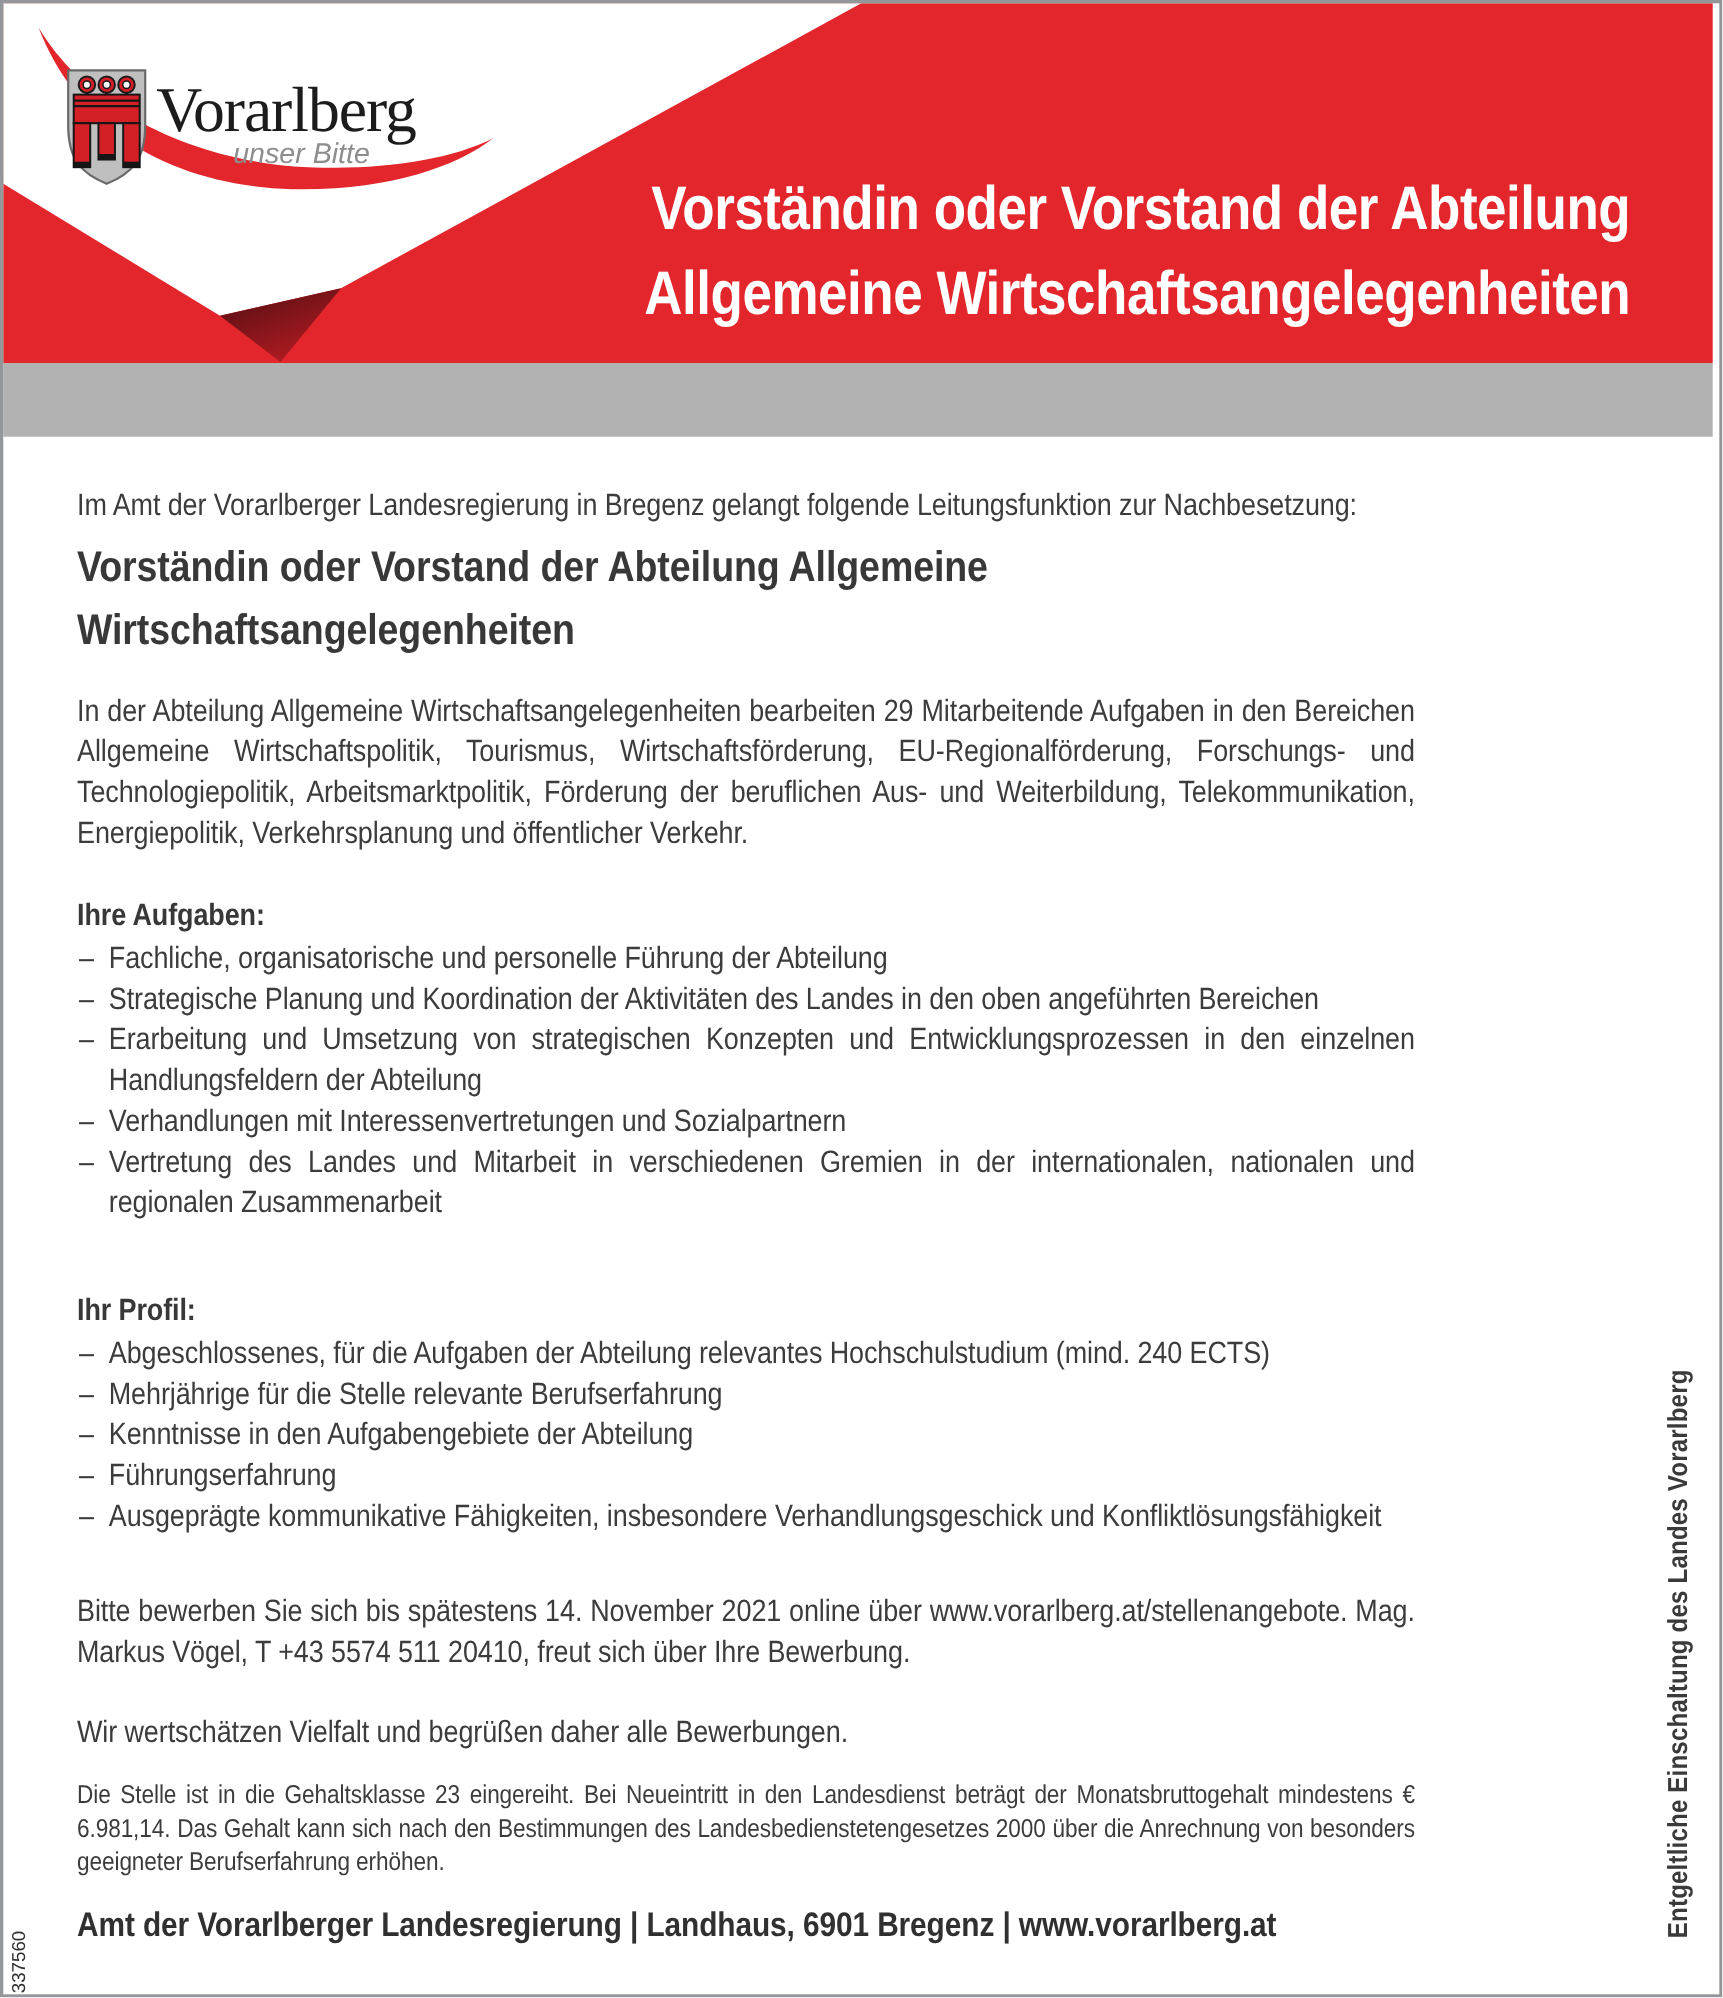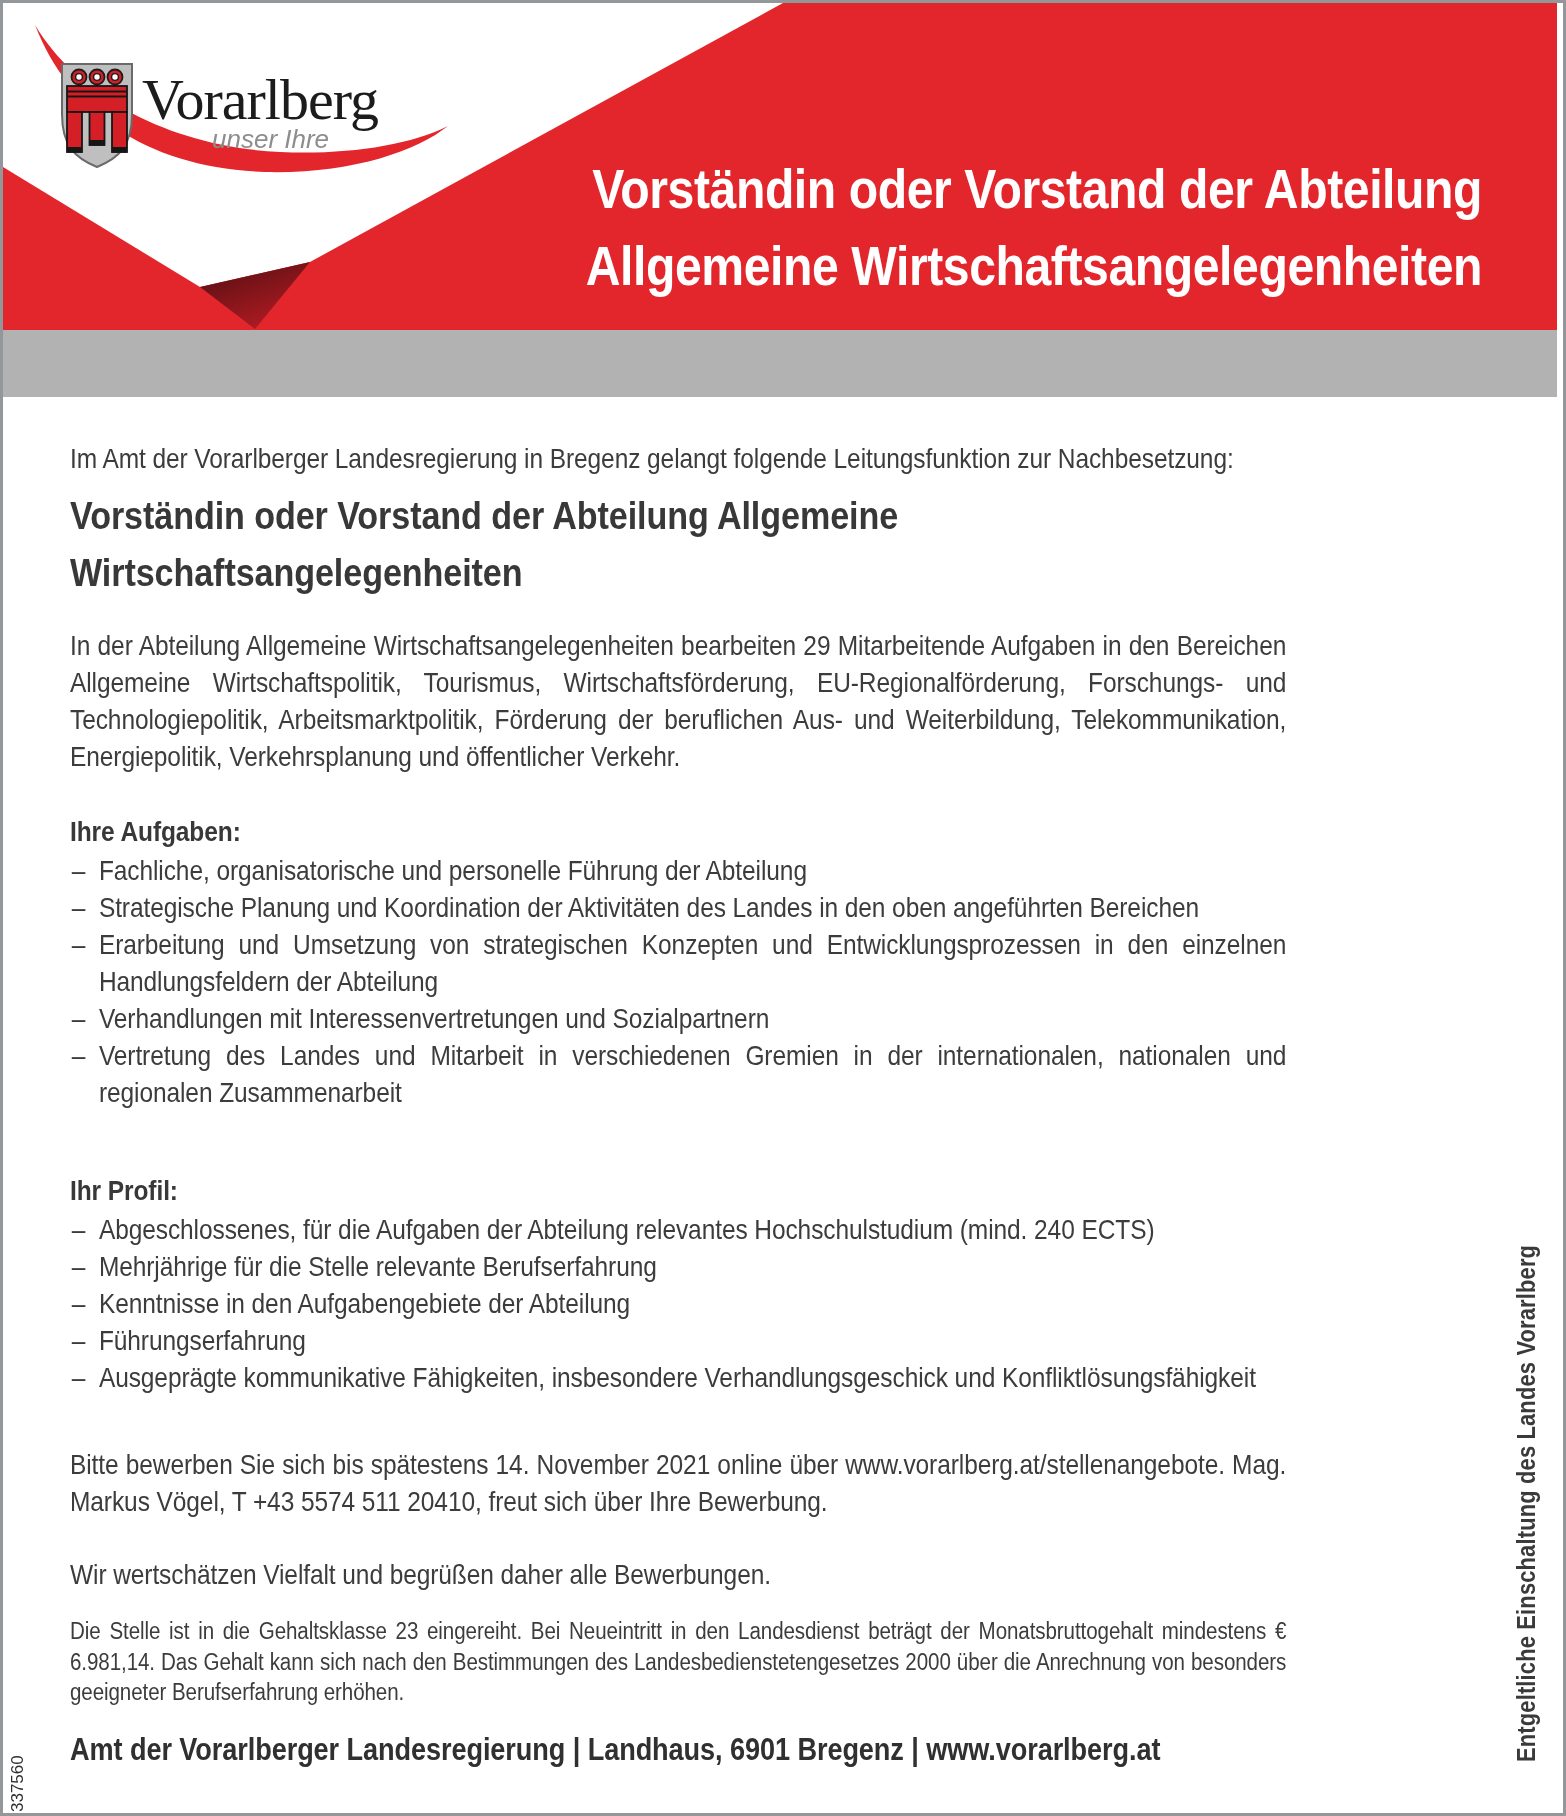--- a/index.html
+++ b/index.html
@@ -90,21 +90,21 @@
       <rect x="10" y="48" width="15" height="40" fill="#d41f27" stroke="#161616" stroke-width="1.8"></rect>
       <rect x="32.5" y="48" width="15" height="33" fill="#d41f27" stroke="#161616" stroke-width="1.8"></rect>
       <rect x="55" y="48" width="15" height="40" fill="#d41f27" stroke="#161616" stroke-width="1.8"></rect>
       <rect x="10" y="83" width="15" height="5.5" fill="#161616"></rect>
       <rect x="32.5" y="76" width="15" height="5.5" fill="#161616"></rect>
       <rect x="55" y="83" width="15" height="5.5" fill="#161616"></rect>
     </g>
   </svg>
 
   <div class="wordmark">Vorarlberg</div>
-  <div class="tagline">unser Ihre</div>
+  <div class="tagline">unser Bitte</div>
 
   <div class="banner-title">
     <div>Vorständin oder Vorstand der Abteilung</div>
     <div>Allgemeine Wirtschaftsangelegenheiten</div>
   </div>
 
   <div class="gray-bar" style="background:#b2b2b2;"></div>
 
   <div class="content">
 

